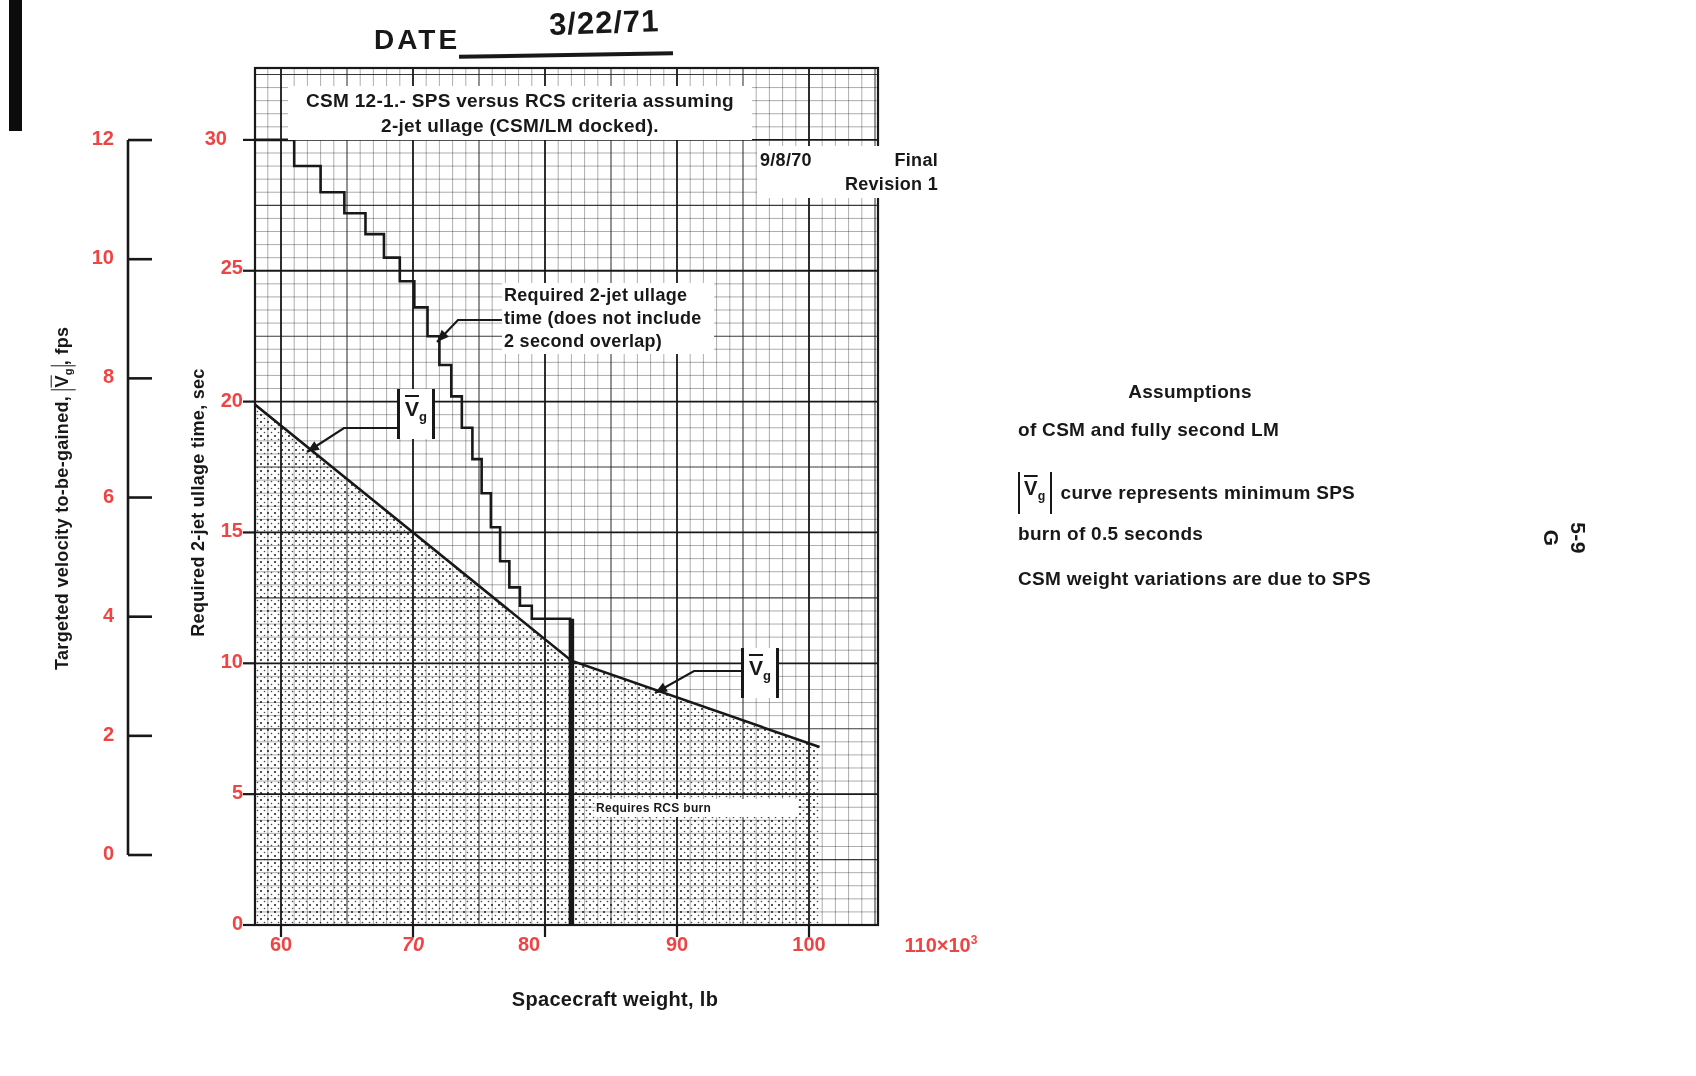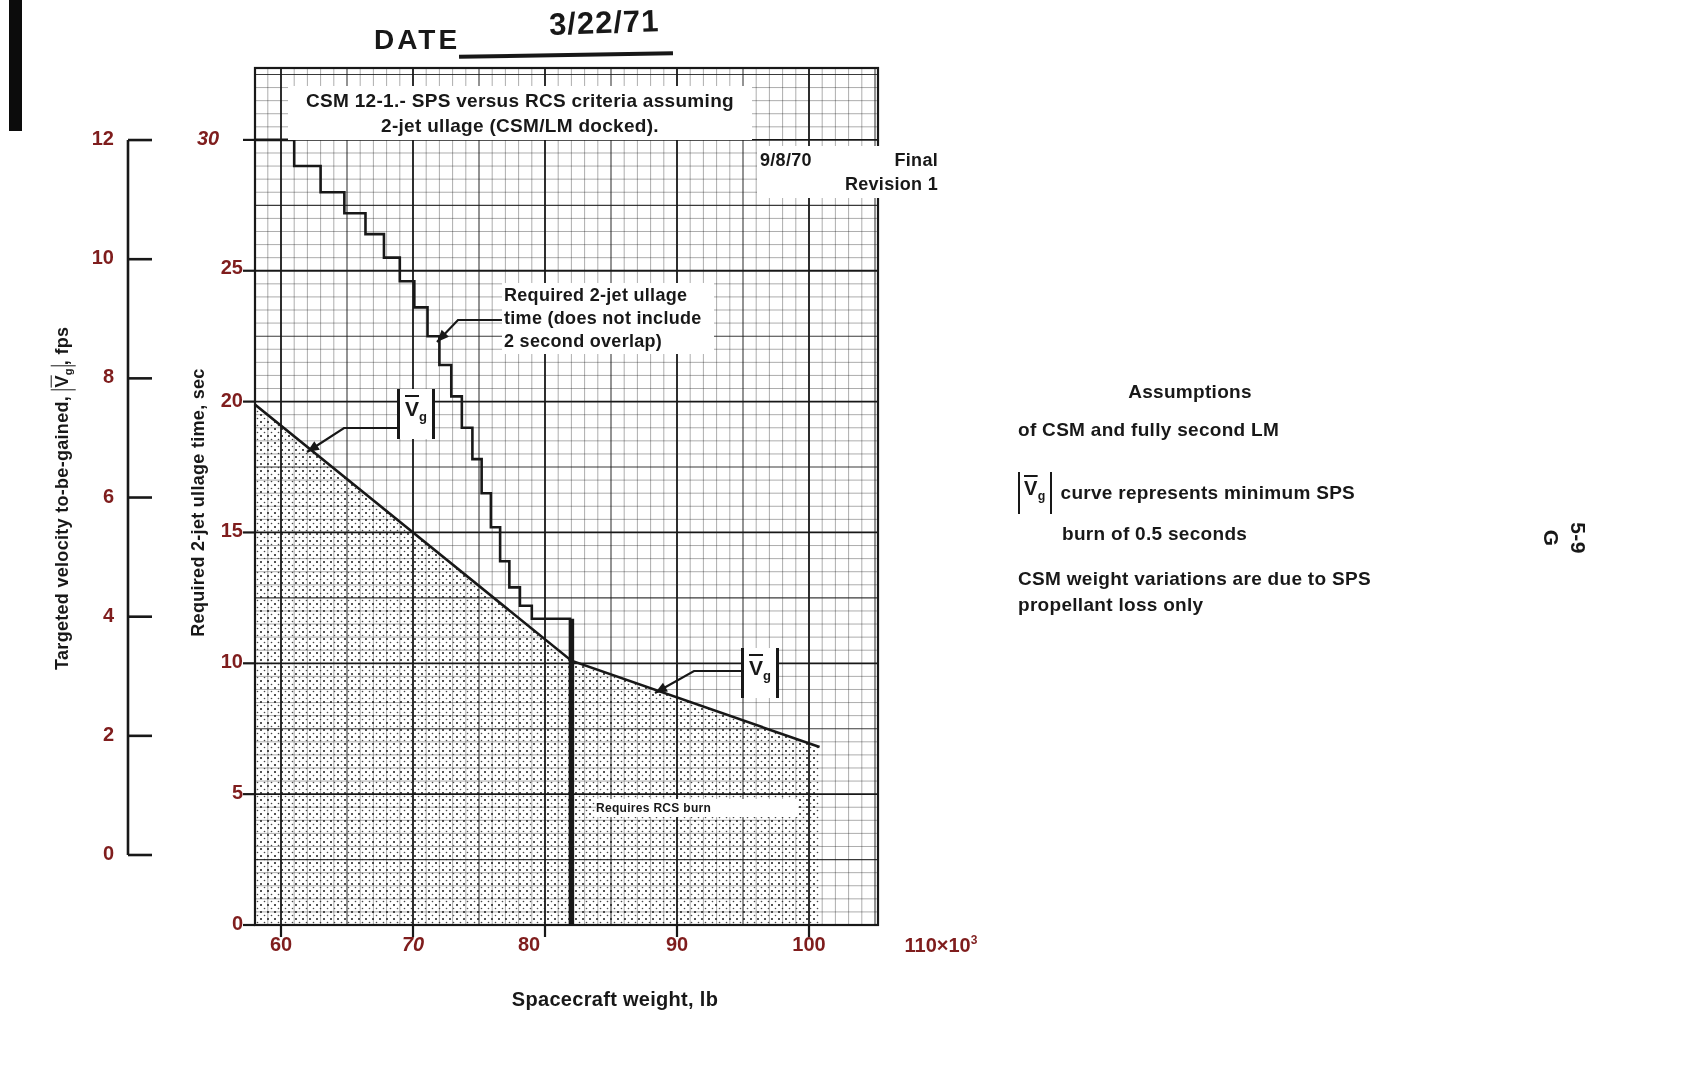--- a/index.html
+++ b/index.html
@@ -21,21 +21,21 @@
     display:inline-block;border-left:2.5px solid #181818;border-right:2.5px solid #181818;
     padding:7px 4px 9px 4px;background:#ffffff;font-weight:700;font-size:20px;line-height:18px;
   }
   .vg-tiny{
     display:inline-block;border-left:1.5px solid #181818;border-right:1.5px solid #181818;
     padding:1px 2px;font-weight:700;background:transparent;
   }
   .vg-v{text-decoration:overline;}
   .vgsub{font-size:.62em;vertical-align:sub;}
   sup{font-size:12px;}
-  .ticklabel{position:absolute;font-weight:700;font-size:20px;color:#7f1d1d;}
+  .ticklabel{position:absolute;font-weight:700;font-size:20px;color:#ef4444;}
   .rot-ccw{transform:rotate(-90deg);}
   #fps-title{width:470px;text-align:center;font-size:18px;}
   #ullage-title{width:340px;text-align:center;font-size:18px;}
 </style>
 </head>
 <body>
 
 <div class="abs" style="left:9px;top:0;width:13px;height:131px;background:#0c0c0c;"></div>
 
 <svg id="chart" width="1696" height="1076">
@@ -236,25 +236,24 @@
 
 <div class="abs b" style="left:1020px;top:381px;width:340px;text-align:center;font-size:19px;">Assumptions</div>
 <div class="abs b" style="left:1018px;top:417px;font-size:19px;line-height:26px;">
   <div>of CSM and fully second LM</div>
 </div>
 <div class="abs b" style="left:1018px;top:472px;font-size:19px;">
   <div style="display:flex;align-items:center;gap:9px;">
     <span class="vg-inline"><span class="vg-v">V</span><span class="vgsub">g</span></span>
     <span>curve represents minimum SPS</span>
   </div>
-  <div style="margin-top:9px;margin-left:44px;">burn of 0.5 seconds</div>
+  <div style="margin-top:9px;">burn of 0.5 seconds</div>
 </div>
 <div class="abs b" style="left:1018px;top:566px;font-size:19px;line-height:26px;">
   <div>CSM weight variations are due to SPS</div>
-  <div>propellant loss only</div>
 </div>
 
 <div class="abs b" style="left:1508px;top:496px;width:84px;height:84px;transform:rotate(90deg);text-align:center;font-size:21px;line-height:27px;">
   <div>5-9</div>
   <div>G</div>
 </div>
 
 <div id="labels">
     <div class="ticklabel" style="left: 66px; top: 842px; width: 48px; text-align: right;">0</div>
     <div class="ticklabel" style="left: 66px; top: 722.84px; width: 48px; text-align: right;">2</div>
@@ -262,20 +261,20 @@
     <div class="ticklabel" style="left: 66px; top: 484.52px; width: 48px; text-align: right;">6</div>
     <div class="ticklabel" style="left: 66px; top: 365.36px; width: 48px; text-align: right;">8</div>
     <div class="ticklabel" style="left: 66px; top: 246.2px; width: 48px; text-align: right;">10</div>
     <div class="ticklabel" style="left: 66px; top: 127.04px; width: 48px; text-align: right;">12</div>
     <div class="ticklabel" style="left: 199px; top: 912px; width: 44px; text-align: right;">0</div>
     <div class="ticklabel" style="left: 199px; top: 781.15px; width: 44px; text-align: right;">5</div>
     <div class="ticklabel" style="left: 199px; top: 650.3px; width: 44px; text-align: right;">10</div>
     <div class="ticklabel" style="left: 199px; top: 519.45px; width: 44px; text-align: right;">15</div>
     <div class="ticklabel" style="left: 199px; top: 388.6px; width: 44px; text-align: right;">20</div>
     <div class="ticklabel" style="left: 199px; top: 256px; width: 44px; text-align: right;">25</div>
-    <div class="ticklabel" style="left: 197px; top: 126.9px; width: 44px; text-align: left; font-style: italic;">30</div>
+    <div class="ticklabel" style="left: 183px; top: 126.9px; width: 44px; text-align: right;">30</div>
     <div class="ticklabel" style="left: 226px; top: 933px; width: 110px; text-align: center;">60</div>
     <div class="ticklabel" style="left: 358px; top: 933px; width: 110px; text-align: center; font-style: italic;">70</div>
     <div class="ticklabel" style="left: 518px; top: 933px; width: 110px; ">80</div>
     <div class="ticklabel" style="left: 622px; top: 933px; width: 110px; text-align: center;">90</div>
     <div class="ticklabel" style="left: 754px; top: 933px; width: 110px; text-align: center;">100</div>
     <div class="ticklabel" style="left: 886px; top: 933px; width: 110px; text-align: center;">110×10<sup>3</sup></div>
   </div>
 
 </body></html>

